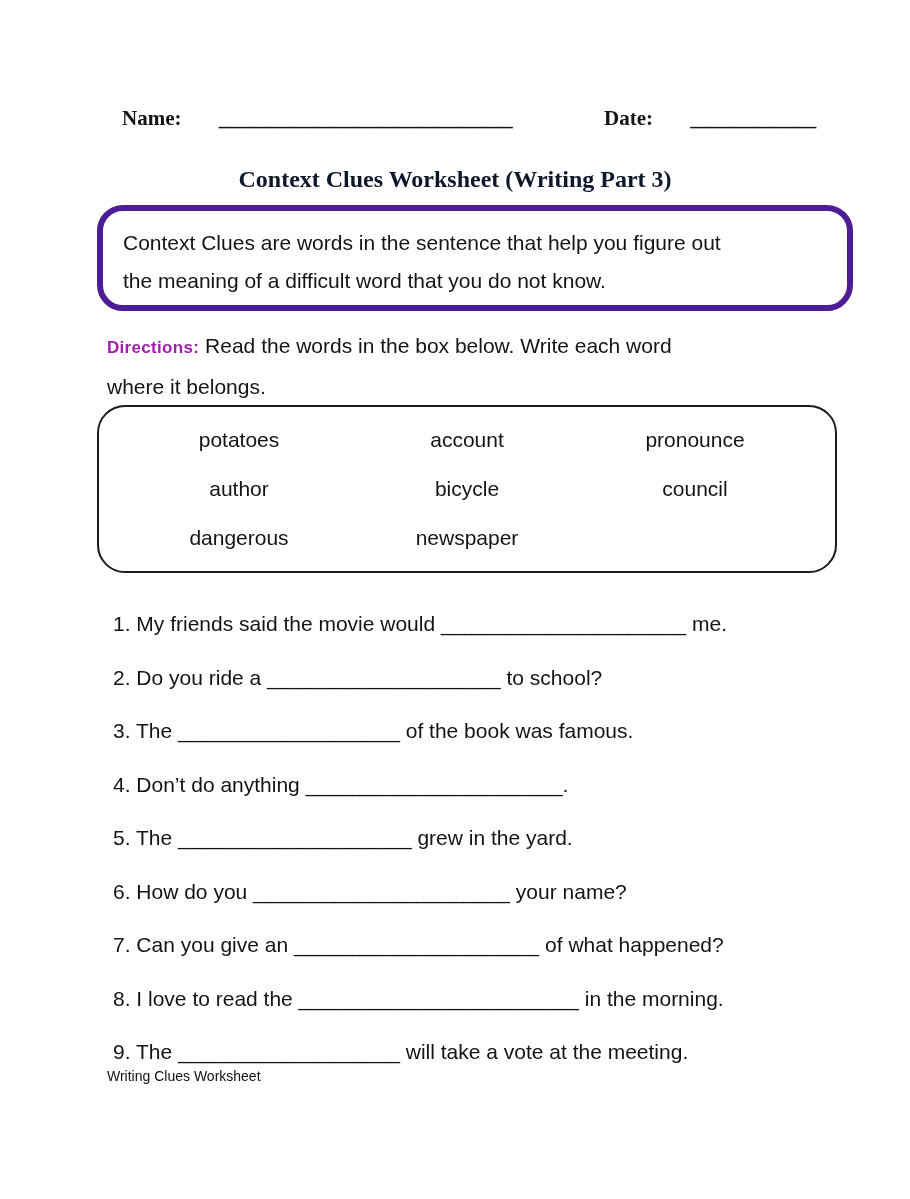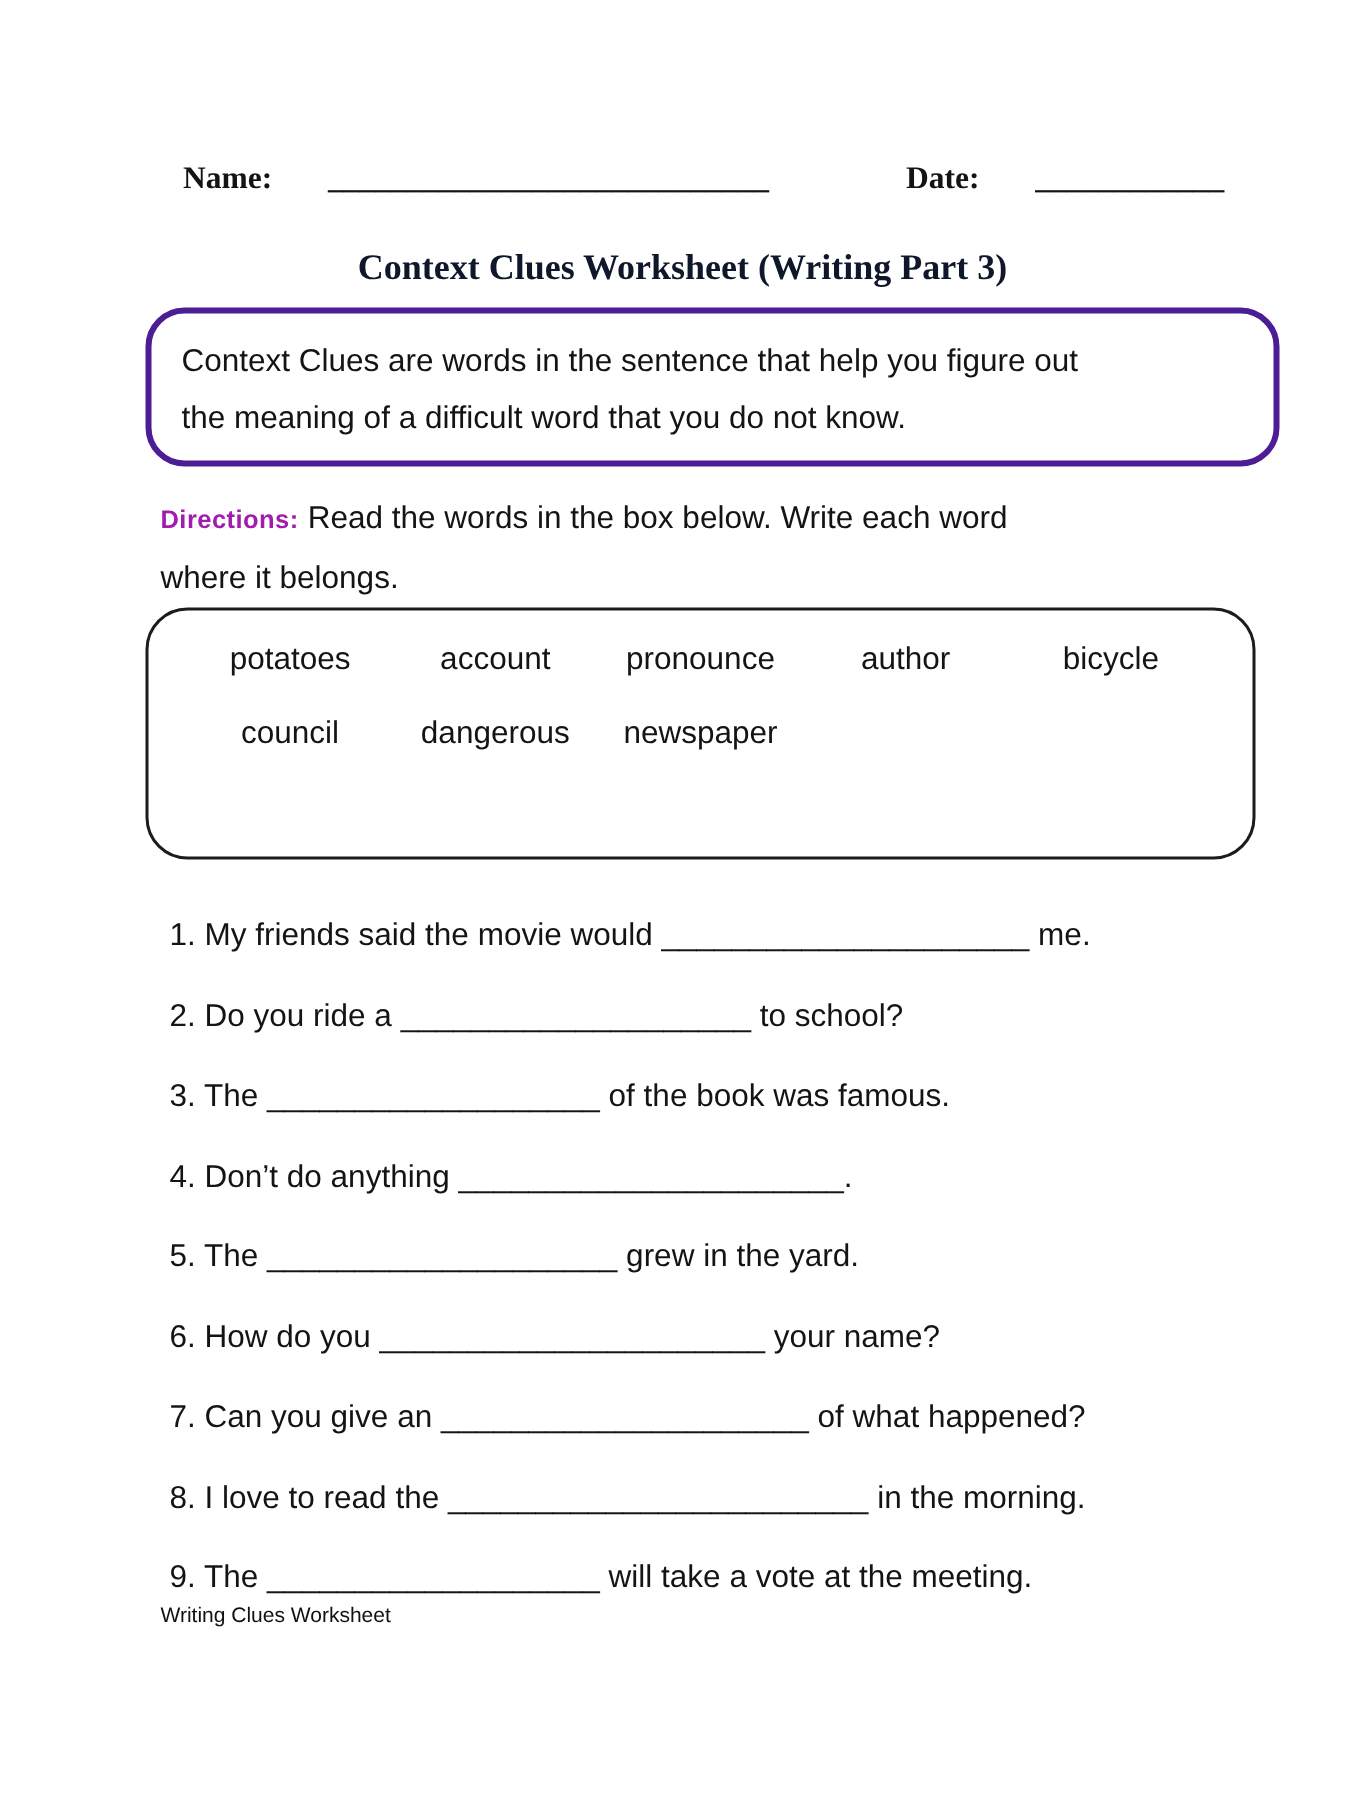--- a/index.html
+++ b/index.html
@@ -31,41 +31,41 @@
   .title {
     position: absolute; left: 0; top: 166px; width: 910px;
     text-align: center;
     font-family: "Liberation Serif", serif; font-weight: bold; font-size: 24px;
     color: #0f172a;
   }
 
   
   .intro-box {
     position: absolute; left: 97px; top: 205px; width: 756px; height: 106px;
-    border: 4px solid #4c1d95; border-radius: 26px;
+    border: 6px solid #4c1d95; border-radius: 26px;
     padding: 13px 20px 0 20px;
     font-size: 21px; line-height: 38px;
   }
 
   
   .directions {
     position: absolute; left: 107px; top: 326px; width: 720px;
     font-size: 21px; line-height: 39px;
   }
   .directions-label {
     font-size: 17px; font-weight: bold; color: #a21caf; letter-spacing: 0.3px;
     padding-right: 6px;
   }
 
   
   .wordbank-box {
     position: absolute; left: 97px; top: 405px; width: 740px; height: 168px;
     border: 2px solid #1c1c1c; border-radius: 28px;
     display: grid;
-    grid-template-columns: 1fr 1fr 1fr 1fr 1fr;
+    grid-template-columns: 1fr 1fr 1fr;
     grid-template-rows: 1fr 1fr 1fr;
     align-items: center;
     padding: 8px 26px;
     font-size: 21px;
   }
   .wordbank-cell { text-align: center; }
 
   
   .questions {
     position: absolute; left: 113px; top: 597px; width: 760px;

